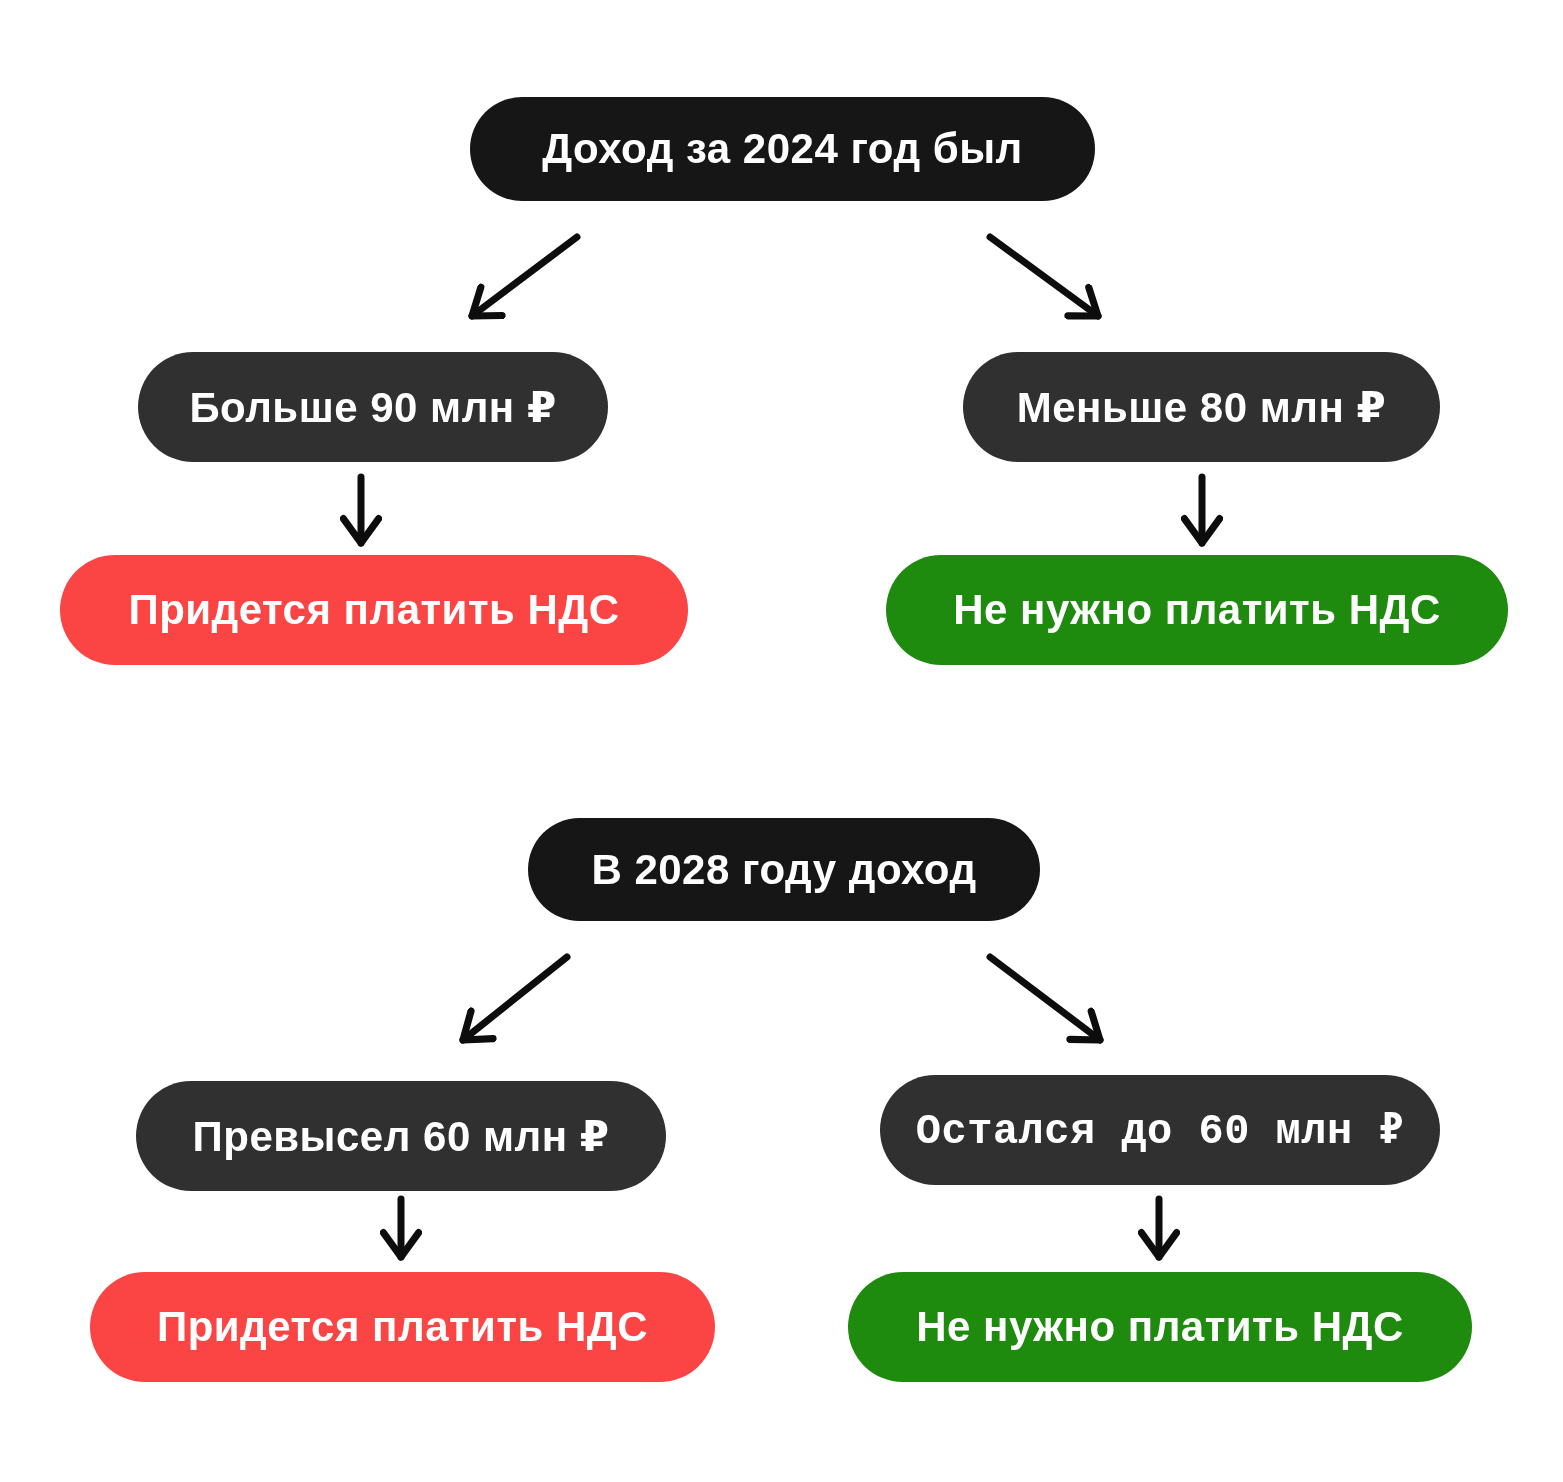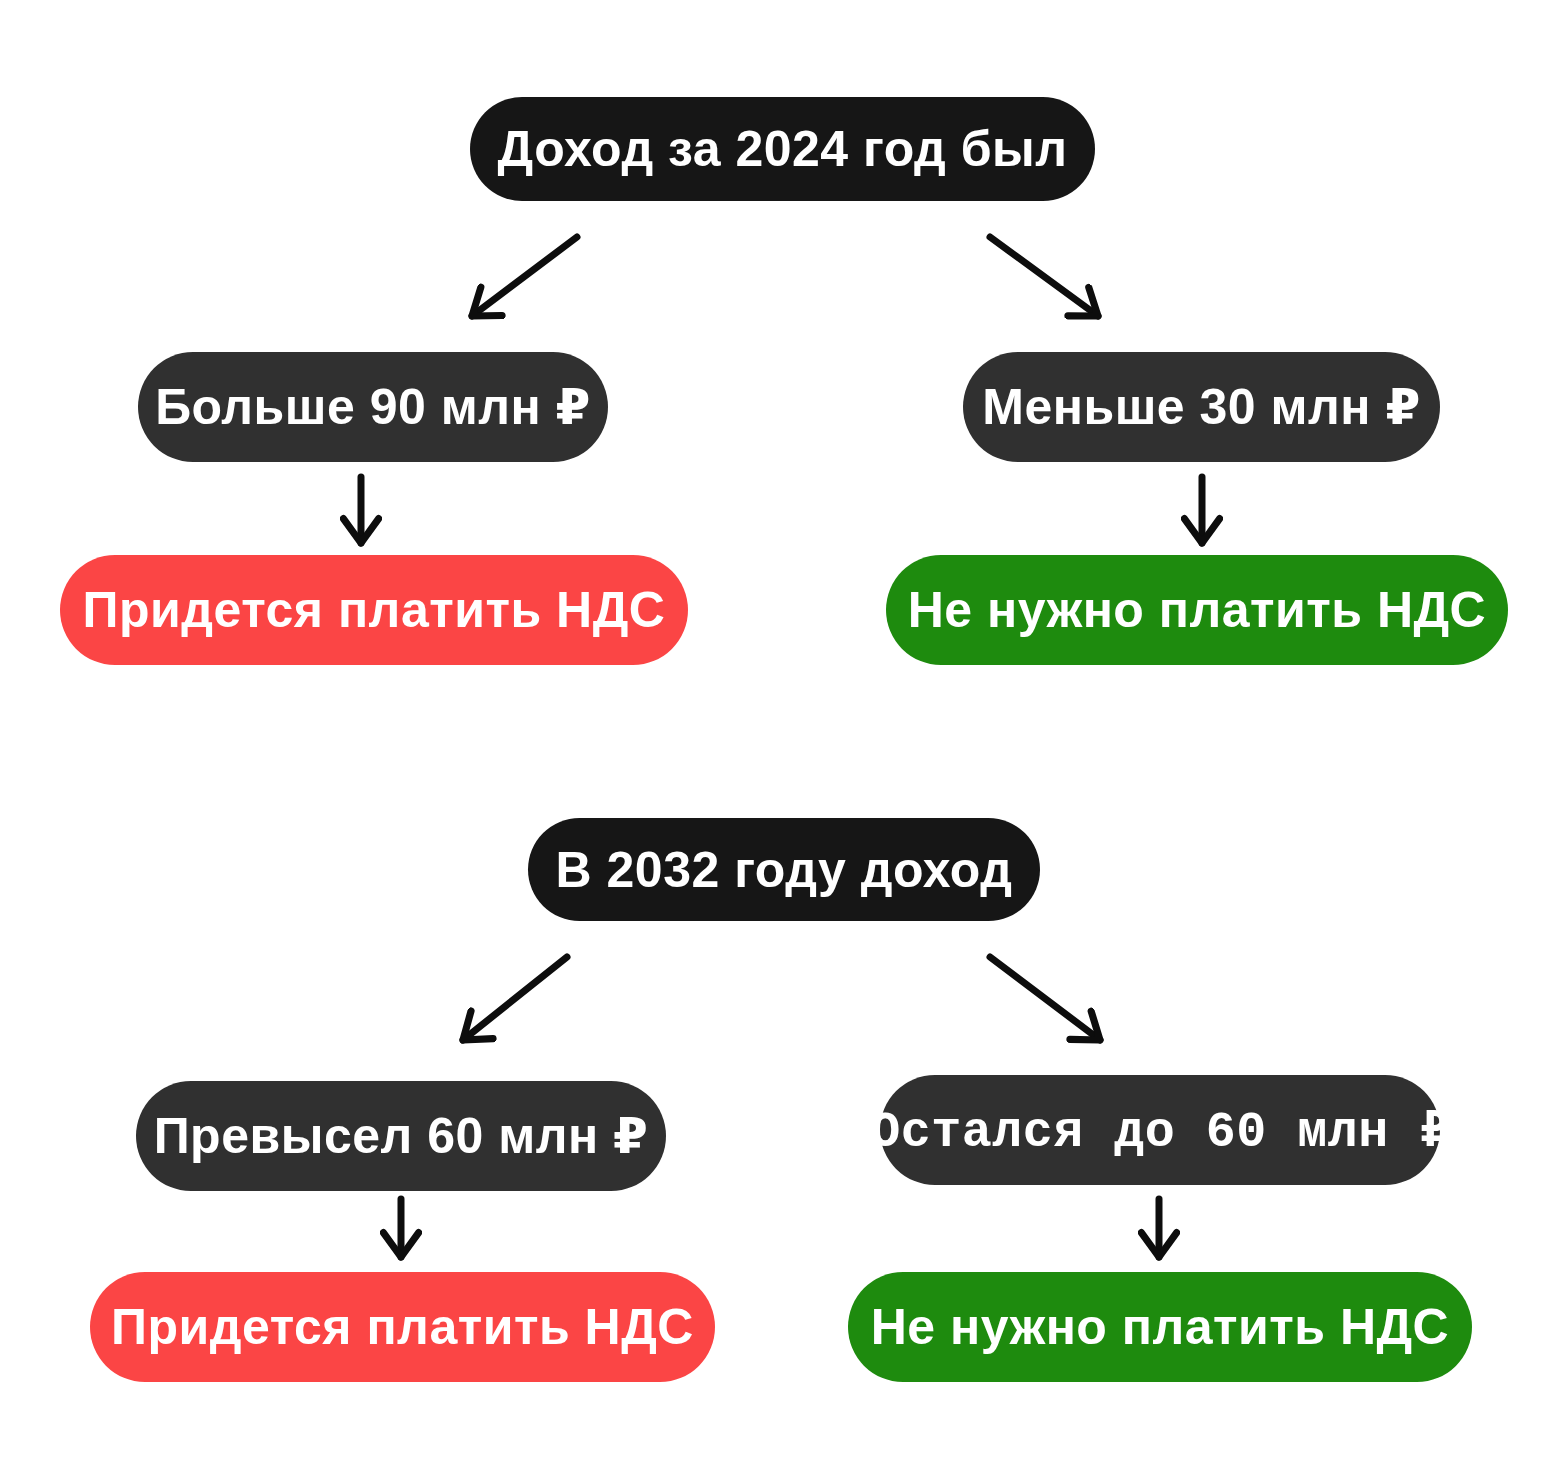--- a/index.html
+++ b/index.html
@@ -24,21 +24,21 @@
     pointer-events: none;
   }
   .pill {
     position: absolute;
     display: flex;
     align-items: center;
     justify-content: center;
     border-radius: 56px;
     color: #ffffff;
     font-weight: bold;
-    font-size: 50px;
+    font-size: 42px;
     letter-spacing: 0.5px;
     white-space: nowrap;
     text-align: center;
   }
   
   .n-root1  { left: 470px; top: 97px;  width: 625px; height: 104px; border-radius: 52px; }
   .n-cond1l { left: 138px; top: 352px; width: 470px; height: 110px; }
   .n-cond1r { left: 963px; top: 352px; width: 477px; height: 110px; }
   .n-out1l  { left: 60px;  top: 555px; width: 628px; height: 110px; }
   .n-out1r  { left: 886px; top: 555px; width: 622px; height: 110px; }
@@ -74,26 +74,26 @@
 
     <line class="arrow-line" x1="567" y1="957" x2="463" y2="1040" marker-end="url(#ah)"></line>
     <line class="arrow-line" x1="990" y1="957" x2="1100" y2="1040" marker-end="url(#ah)"></line>
     <line class="arrow-line" x1="401" y1="1199" x2="401" y2="1257" marker-end="url(#ah)"></line>
     <line class="arrow-line" x1="1159" y1="1199" x2="1159" y2="1257" marker-end="url(#ah)"></line>
   </svg>
 
   <section>
     <div class="pill n-root1" style="background-color: rgb(22, 22, 22);">Доход за 2024 год был</div>
     <div class="pill n-cond1l" style="background-color: rgb(48, 48, 48);">Больше 90 млн ₽</div>
-    <div class="pill n-cond1r" style="background-color: rgb(48, 48, 48);">Меньше 30 млн ₽</div>
+    <div class="pill n-cond1r" style="background-color: rgb(48, 48, 48);">Меньше 80 млн ₽</div>
     <div class="pill n-out1l" style="background-color: rgb(251, 69, 69);">Придется платить НДС</div>
     <div class="pill n-out1r" style="background-color: rgb(30, 139, 14);">Не нужно платить НДС</div>
   </section>
 
   <section>
-    <div class="pill n-root2" style="background-color: rgb(22, 22, 22);">В 2032 году доход</div>
+    <div class="pill n-root2" style="background-color: rgb(22, 22, 22);">В 2028 году доход</div>
     <div class="pill n-cond2l" style="background-color: rgb(48, 48, 48); margin-top: 6px;">Превысел 60 млн ₽</div>
     <div class="pill n-cond2r" style="background-color: rgb(48, 48, 48); font-family: Liberation Mono, monospace;">Остался до 60 млн ₽</div>
     <div class="pill n-out2l" style="background-color: rgb(251, 69, 69);">Придется платить НДС</div>
     <div class="pill n-out2r" style="background-color: rgb(30, 139, 14);">Не нужно платить НДС</div>
   </section>
 
 </div>
 
 </body></html>

